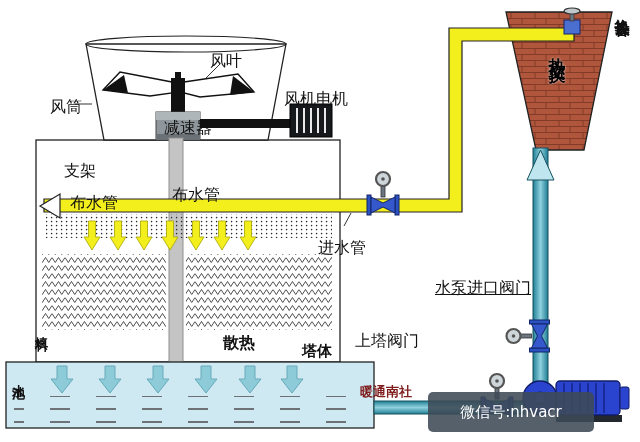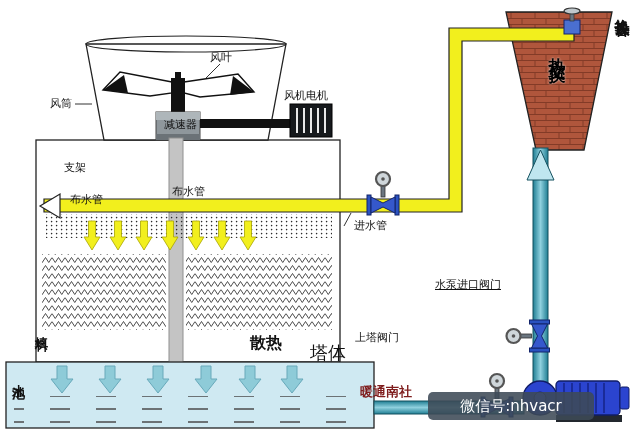--- a/index.html
+++ b/index.html
@@ -1,26 +1,26 @@
 <!DOCTYPE html>
 <html><head>
 <meta charset="utf-8">
 <style>
   html,body{margin:0;padding:0;background:#fff;}
   .canvas{position:relative;width:640px;height:442px;background:#fff;overflow:hidden;
           font-family:"DejaVu Sans",sans-serif;}
   .canvas svg{position:absolute;left:0;top:0;z-index:1;}
-  .lbl{position:absolute;font-size:11px;color:#111;z-index:10;white-space:nowrap;line-height:1.15;}
+  .lbl{position:absolute;font-size:16px;color:#111;z-index:10;white-space:nowrap;line-height:1.15;}
   .b{font-weight:bold;}
   .v{writing-mode:vertical-rl;text-orientation:upright;white-space:normal;letter-spacing:2px;}
   .hx-face{font-size:17px;font-weight:bold;color:#000;text-shadow:0 0 2px rgba(255,255,255,.85);letter-spacing:4px;}
   .hx-dev{font-size:15px;font-weight:bold;letter-spacing:1px;}
   .big{font-size:16px;}
   .brand{color:#7f1d1d;font-size:13px;font-weight:bold;}
-  .badge{position:absolute;left:428px;top:392px;width:166px;height:28px;z-index:10;
+  .badge{position:absolute;left:428px;top:392px;width:166px;height:40px;z-index:10;
          background:rgba(61,74,86,.88);border-radius:5px;display:flex;align-items:center;justify-content:center;
          color:#fff;font-size:15px;}
 </style>
 </head>
 <body>
 
 <div class="canvas">
 
 <svg width="640" height="442" viewBox="0 0 640 442">
   <defs>
@@ -178,24 +178,24 @@
   </g>
 </svg>
 
 <div class="lbl" style="left:210px;top:52px;">风叶</div>
 <div class="lbl" style="left:50px;top:98px;">风筒</div>
 <div class="lbl" style="left:284px;top:90px;">风机电机</div>
 <div class="lbl" style="left:144px;top:119px;margin-left:20px;">减速器</div>
 <div class="lbl" style="left:64px;top:162px;">支架</div>
 <div class="lbl" style="left:70px;top:194px;">布水管</div>
 <div class="lbl" style="left:172px;top:186px;">布水管</div>
-<div class="lbl" style="left:318px;top:220px;margin-left:36px;">进水管</div>
+<div class="lbl" style="left:318px;top:239px;">进水管</div>
 <div class="lbl b v" style="left:33px;top:326px;font-size:13px;">填料</div>
-<div class="lbl b big" style="left:250px;top:334px;">散热</div>
-<div class="lbl" style="left:310px;top:343px;font-size:18px;">塔体</div>
+<div class="lbl b big" style="left:223px;top:334px;">散热</div>
+<div class="lbl" style="left:302px;top:343px;font-size:15px;font-weight:bold;">塔体</div>
 <div class="lbl" style="left:355px;top:332px;">上塔阀门</div>
 <div class="lbl" style="left:435px;top:279px;text-decoration:underline;">水泵进口阀门</div>
 <div class="lbl b v" style="left:10px;top:374px;font-size:13px;">水池</div>
 <div class="lbl hx-dev v" style="left:613px;top:7px;">换热设备</div>
 <div class="lbl hx-face v" style="left:547px;top:44px;">热交换</div>
 
 <div class="lbl brand" style="left:360px;top:385px;">暖通南社</div>
 <div class="badge">
   <span>微信号:nhvacr</span>
 </div>

